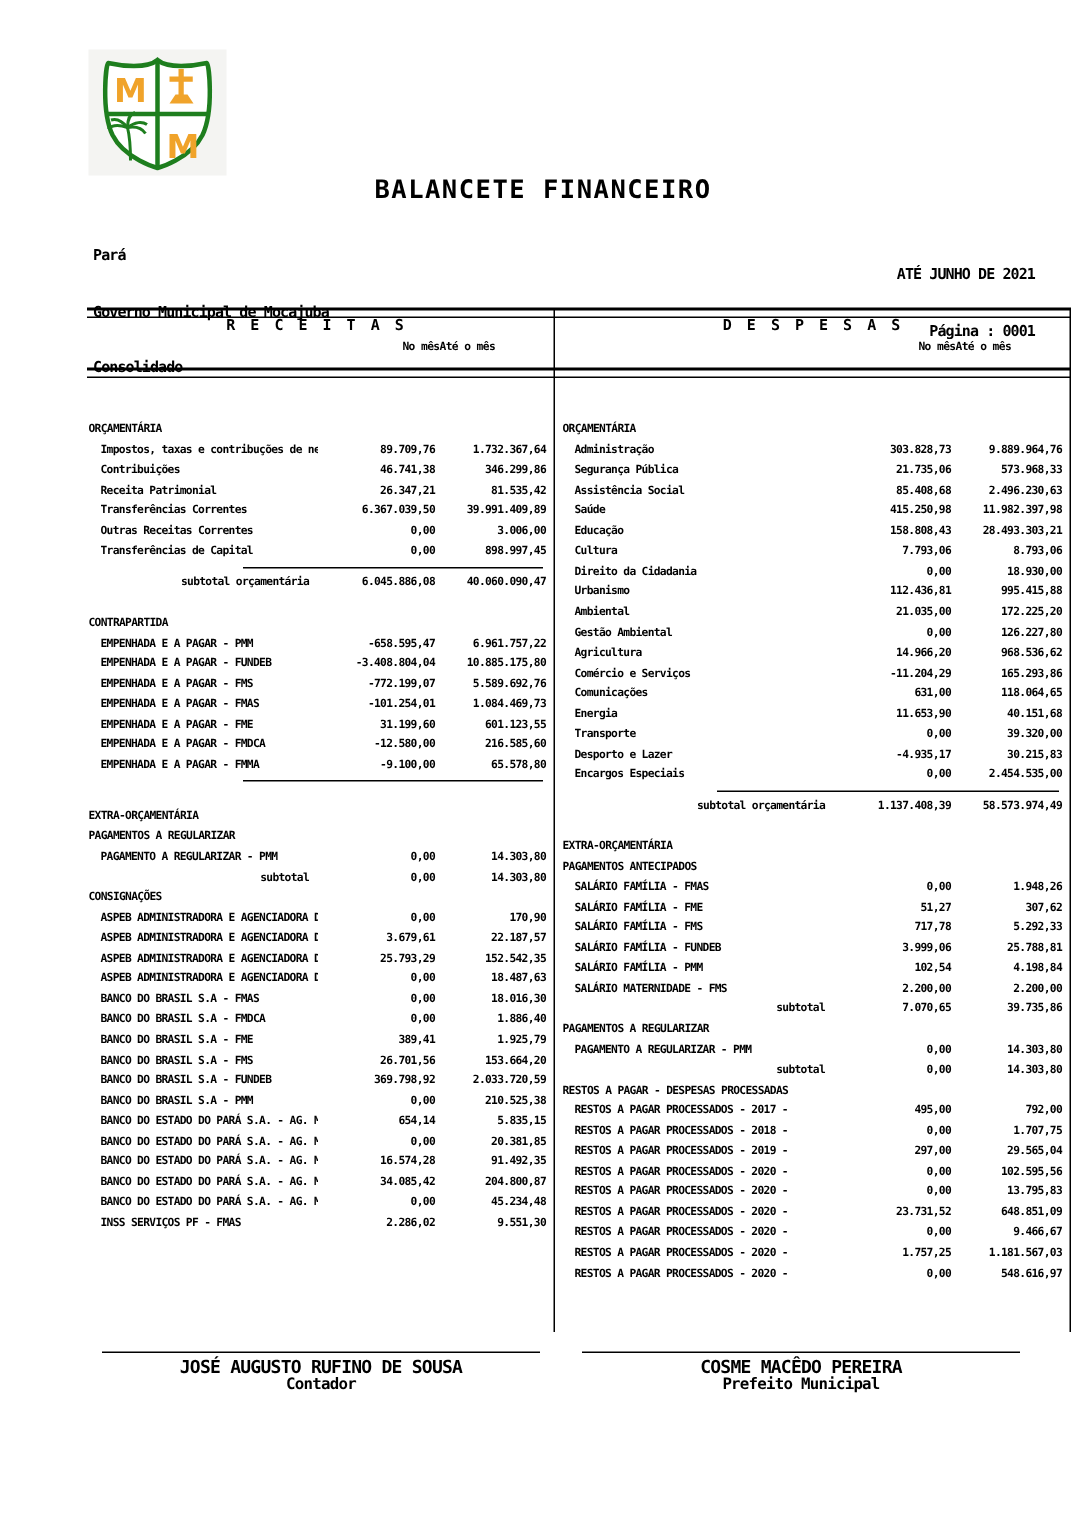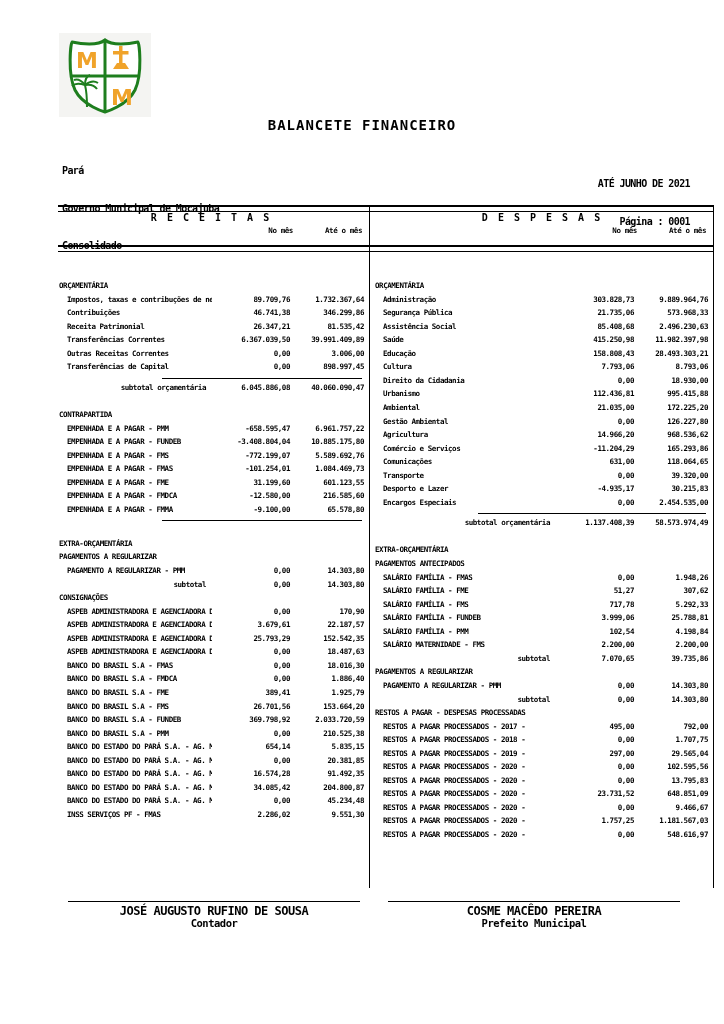--- a/index.html
+++ b/index.html
@@ -4,39 +4,39 @@
 <style>
   html,body{margin:0;padding:0;}
   body{
     width:724px;height:1024px;background:#ffffff;position:relative;
     font-family:"DejaVu Sans Mono",monospace;font-weight:bold;color:#000;
     -webkit-font-smoothing:antialiased;
   }
   .abs{position:absolute;}
   
   .logo-box{left:59px;top:33px;width:92px;height:84px;background:#f4f4f2;}
-  .doc-title{left:0;top:117px;width:724px;text-align:center;font-size:14px;letter-spacing:1px;}
+  .doc-title{left:0;top:117px;width:724px;text-align:center;font-size:17px;letter-spacing:1px;}
   .info-left{left:62px;top:140px;font-size:10px;line-height:12.5px;letter-spacing:-0.6px;white-space:pre;}
   .info-right{right:34px;top:153px;font-size:10px;line-height:12.5px;letter-spacing:-0.6px;text-align:right;white-space:pre;}
   
   .dbl-rule{left:58px;width:656px;height:4px;border-top:2px solid #000;border-bottom:1px solid #000;}
   .rule-top{top:205px;}
   .rule-mid{top:245px;}
   .vsep{width:1px;background:#000;top:206px;height:682px;}
   .vsep-c{left:369px;}
   .vsep-r{left:713px;}
   
   .col-title{top:212px;text-align:center;font-size:10px;letter-spacing:2px;}
   .col-title.rec{left:58px;width:306px;}
   .col-title.des{left:374px;width:336px;}
   .col-sub{top:226px;display:flex;justify-content:flex-end;font-size:7.5px;letter-spacing:-0.4px;}
   .col-sub.rec{left:58px;width:304px;}
   .col-sub.des{left:374px;width:332px;}
   .col-sub .h1{width:78px;text-align:right;}
-  .col-sub .h2{width:69px;text-align:right;}
+  .col-sub .h2{width:69px;text-align:left;}
   
   .tcol{top:252px;}
   .tcol.rec{left:58px;width:306px;}
   .tcol.des{left:374px;width:334px;}
   .row{display:flex;height:13.55px;line-height:13.55px;font-size:7.5px;letter-spacing:-0.45px;white-space:nowrap;}
   .row .lbl{flex:1;overflow:hidden;padding-left:9px;}
   .row.sect .lbl{padding-left:1px;}
   .row.st .lbl{text-align:right;padding-right:6px;}
   .row .v1{width:78px;text-align:right;flex:none;}
   .row .v2{width:74px;text-align:right;flex:none;}
@@ -363,20 +363,25 @@
       <div class="lbl">Comércio e Serviços</div>
       <div class="v1">-11.204,29</div>
       <div class="v2">165.293,86</div>
     </div>
     <div class="row item">
       <div class="lbl">Comunicações</div>
       <div class="v1">631,00</div>
       <div class="v2">118.064,65</div>
     </div>
     <div class="row item">
+      <div class="lbl">Energia</div>
+      <div class="v1">11.653,90</div>
+      <div class="v2">40.151,68</div>
+    </div>
+    <div class="row item">
       <div class="lbl">Transporte</div>
       <div class="v1">0,00</div>
       <div class="v2">39.320,00</div>
     </div>
     <div class="row item">
       <div class="lbl">Desporto e Lazer</div>
       <div class="v1">-4.935,17</div>
       <div class="v2">30.215,83</div>
     </div>
     <div class="row item">

